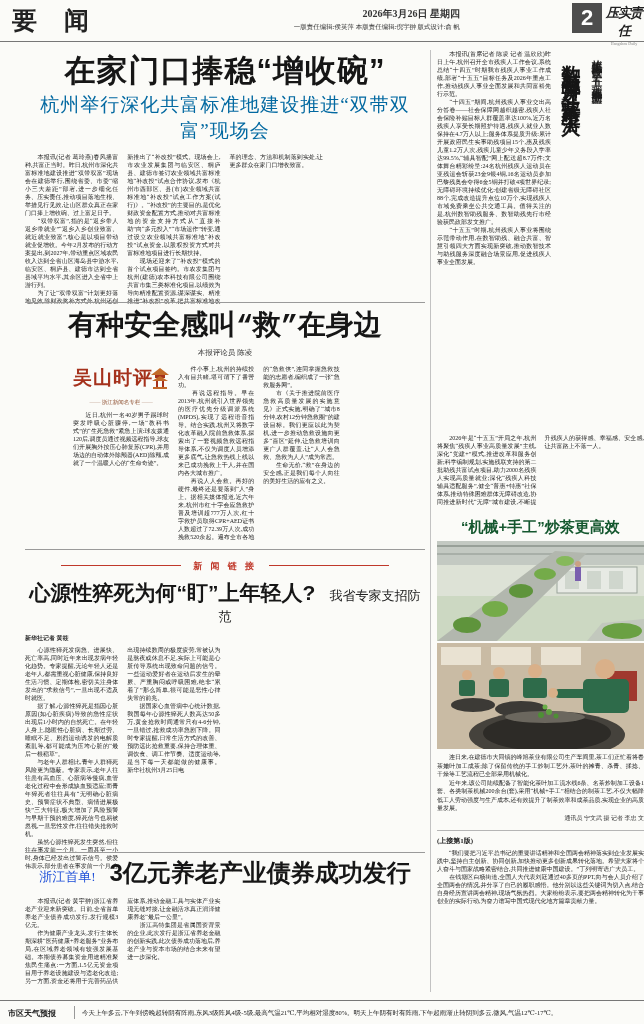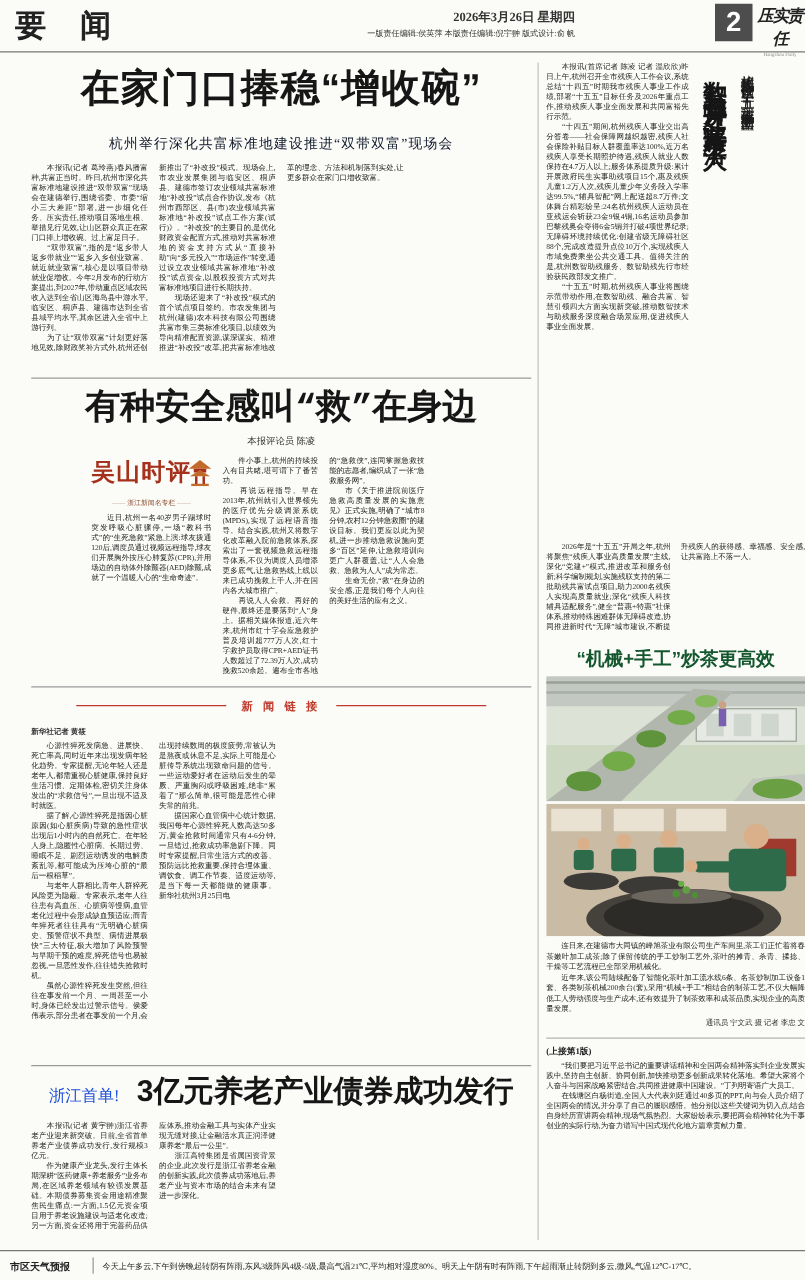--- a/index.html
+++ b/index.html
@@ -44,21 +44,21 @@
   </div>
   <div style="position:absolute;left:606px;top:4px;width:36px;text-align:center;">
     <div style="font-size:13px;font-weight:900;font-style:italic;color:#222;letter-spacing:-1px;">压实责任</div>
     <div style="font-size:4px;color:#888;margin-top:1px;">Hangzhou Daily</div>
   </div>
 </div>
 <div class="hr" style="left:0;top:41px;width:644px;background:#777;"></div>
 
 <div class="abs" style="left:25px;top:50px;width:400px;height:250px;">
   <div class="sans center headline-main">在家门口捧稳“增收碗”</div>
-  <div class="center" style="font-size:11px;margin-top:15px;letter-spacing:1px;color:#0f172a;">杭州举行深化共富标准地建设推进“双带双富”现场会</div>
+  <div class="center" style="font-size:19px;margin-top:0;letter-spacing:1px;color:#0369a1;">杭州举行深化共富标准地建设推进“双带双富”现场会</div>
   <div class="flow body-sm cols4" style="margin-top:9px;height:156px;">　　本报讯(记者 葛玲燕)春风播富种,共富正当时。昨日,杭州市深化共富标准地建设推进“双带双富”现场会在建德举行,围绕省委、市委“缩小三大差距”部署,进一步细化任务、压实责任,推动项目落地生根、举措见行见效,让山区群众真正在家门口捧上增收碗、过上富足日子。
 　　“双带双富”,指的是“返乡带人返乡带就业”“返乡入乡创业致富、就近就业致富”,核心是以项目带动就业促增收。今年2月发布的行动方案提出,到2027年,带动重点区域农民收入达到全省山区海岛县中游水平,临安区、桐庐县、建德市达到全省县域平均水平,其余区进入全省中上游行列。
 　　为了让“双带双富”计划更好落地见效,除财政奖补方式外,杭州还创新推出了“补改投”模式。现场会上,市农业发展集团与临安区、桐庐县、建德市签订农业领域共富标准地“补改投”试点合作协议,发布《杭州市西部区、县(市)农业领域共富标准地“补改投”试点工作方案(试行)》。“补改投”的主要目的,是优化财政资金配置方式,推动对共富标准地的资金支持方式从“直接补助”向“多元投入”“市场运作”转变,通过设立农业领域共富标准地“补改投”试点资金,以股权投资方式对共富标准地项目进行长期扶持。
 　　现场还迎来了“补改投”模式的首个试点项目签约。市农发集团与杭州(建德)农本科技有限公司围绕共富市集三类标准化项目,以绩效为导向精准配置资源,谋深谋实、精准推进“补改投”改革,把共富标准地改革的理念、方法和机制落到实处,让更多群众在家门口增收致富。</div>
 </div>
 
 <div class="hr" style="left:25px;top:302px;width:400px;"></div>
 
 <div class="abs" style="left:25px;top:306px;width:400px;height:240px;">
   <div class="sans center headline-mid">有种安全感叫“救”在身边</div>
@@ -90,20 +90,24 @@
 </div>
 
 <div class="hr" style="left:25px;top:549px;width:400px;"></div>
 
 <div class="abs" style="left:25px;top:553px;width:400px;height:296px;">
   <div class="center" style="margin-top:2px;">
     <span class="newslink-rule"></span>
     <span class="label-red" style="font-size:9px;letter-spacing:3px;margin:0 8px;">新 闻 链 接</span>
     <span class="newslink-rule"></span>
   </div>
+  <div class="center" style="margin-top:6px;">
+    <span class="sans" style="font-size:21px;font-weight:900;">心源性猝死为何“盯”上年轻人?</span>
+    <span style="font-size:13px;margin-left:10px;color:#222;">我省专家支招防范</span>
+  </div>
   <div style="font-size:6px;font-weight:bold;margin-top:8px;color:#333;">新华社记者 黄筱</div>
   <div class="flow body-sm cols4" style="margin-top:3px;height:228px;">　　心源性猝死发病急、进展快、死亡率高,同时近年来出现发病年轻化趋势。专家提醒,无论年轻人还是老年人,都需重视心脏健康,保持良好生活习惯、定期体检,密切关注身体发出的“求救信号”,一旦出现不适及时就医。
 　　据了解,心源性猝死是指因心脏原因(如心脏疾病)导致的急性症状出现后1小时内的自然死亡。在年轻人身上,隐匿性心脏病、长期过劳、睡眠不足、剧烈运动诱发的电解质紊乱等,都可能成为压垮心脏的“最后一根稻草”。
 　　与老年人群相比,青年人群猝死风险更为隐蔽。专家表示,老年人往往患有高血压、心脏病等慢病,血管老化过程中会形成缺血预适应;而青年猝死者往往具有“无明确心脏病史、预警症状不典型、病情进展极快”三大特征,极大增加了风险预警与早期干预的难度,猝死信号也易被忽视,一旦恶性发作,往往错失抢救时机。
 　　虽然心源性猝死发生突然,但往往在事发前一个月、一周甚至一小时,身体已经发出过警示信号。侯爱伟表示,部分患者在事发前一个月,会出现持续数周的极度疲劳,常被认为是熬夜或休息不足,实际上可能是心脏传导系统出现致命问题的信号。一些运动爱好者在运动后发生的晕厥、严重胸闷或呼吸困难,绝非“累着了”那么简单,很可能是恶性心律失常的前兆。
 　　据国家心血管病中心统计数据,我国每年心源性猝死人数高达50多万,黄金抢救时间通常只有4-6分钟,一旦错过,抢救成功率急剧下降。同时专家提醒,日常生活方式的改善、预防远比抢救重要,保持合理体重、调饮食、调工作节奏、适度运动等,是当下每一天都能做的健康事。　新华社杭州3月25日电</div>
 </div>
 
 <div class="hr" style="left:25px;top:852px;width:400px;"></div>
 

